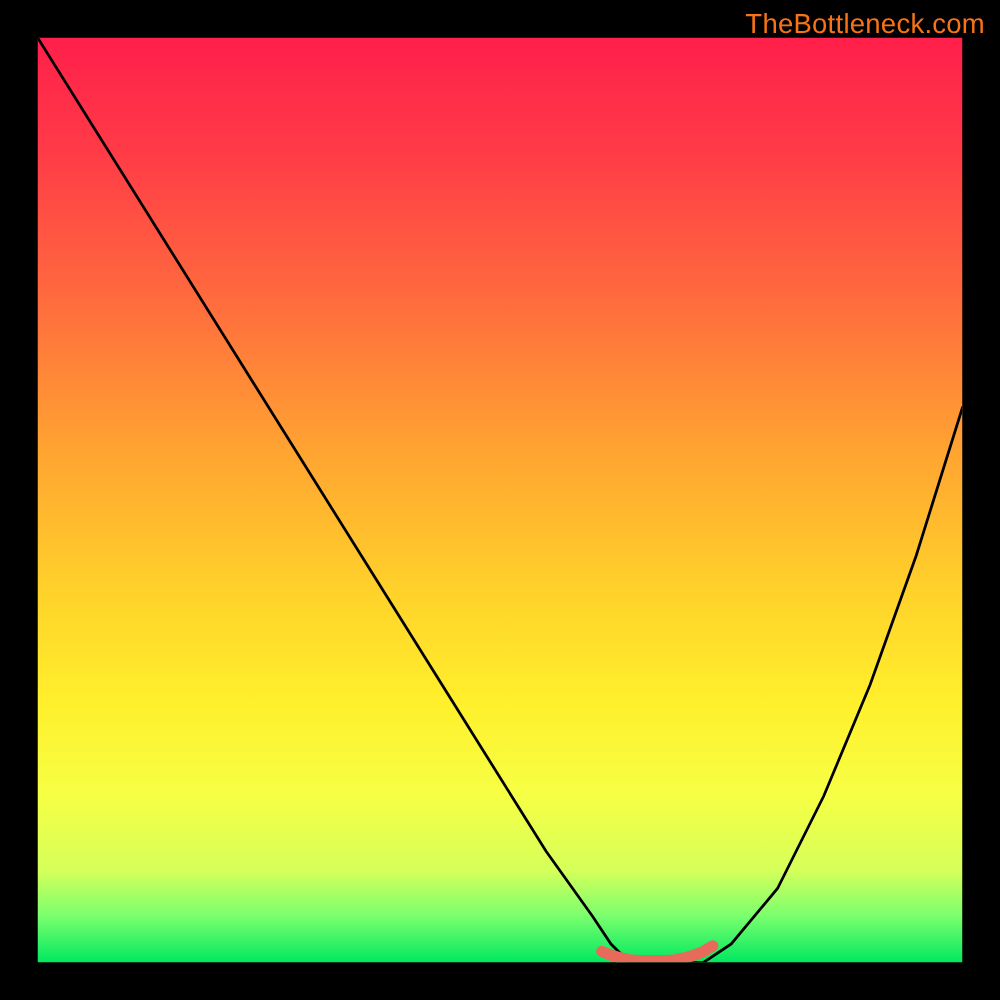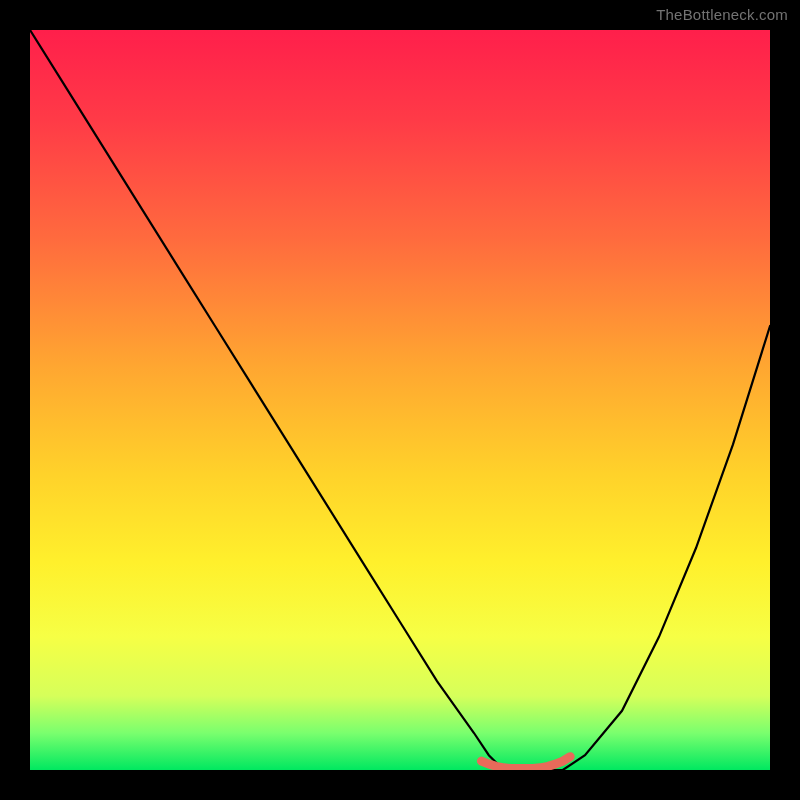--- a/index.html
+++ b/index.html
@@ -14,22 +14,22 @@
   .frame {
     position: relative;
     width: 800px;
     height: 800px;
     background: #000;
   }
   .watermark {
     position: absolute;
     top: 6px;
     right: 12px;
-    color: #737373;
-    font-size: 15px;
+    color: #f97316;
+    font-size: 22px;
     font-weight: 500;
     letter-spacing: 0.2px;
     z-index: 10;
   }
   .plot-area {
     position: absolute;
     left: 30px;
     top: 30px;
     width: 740px;
     height: 740px;

